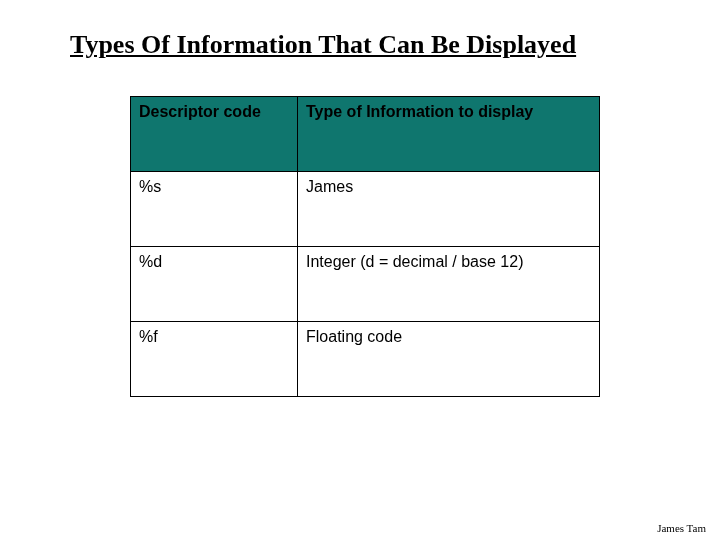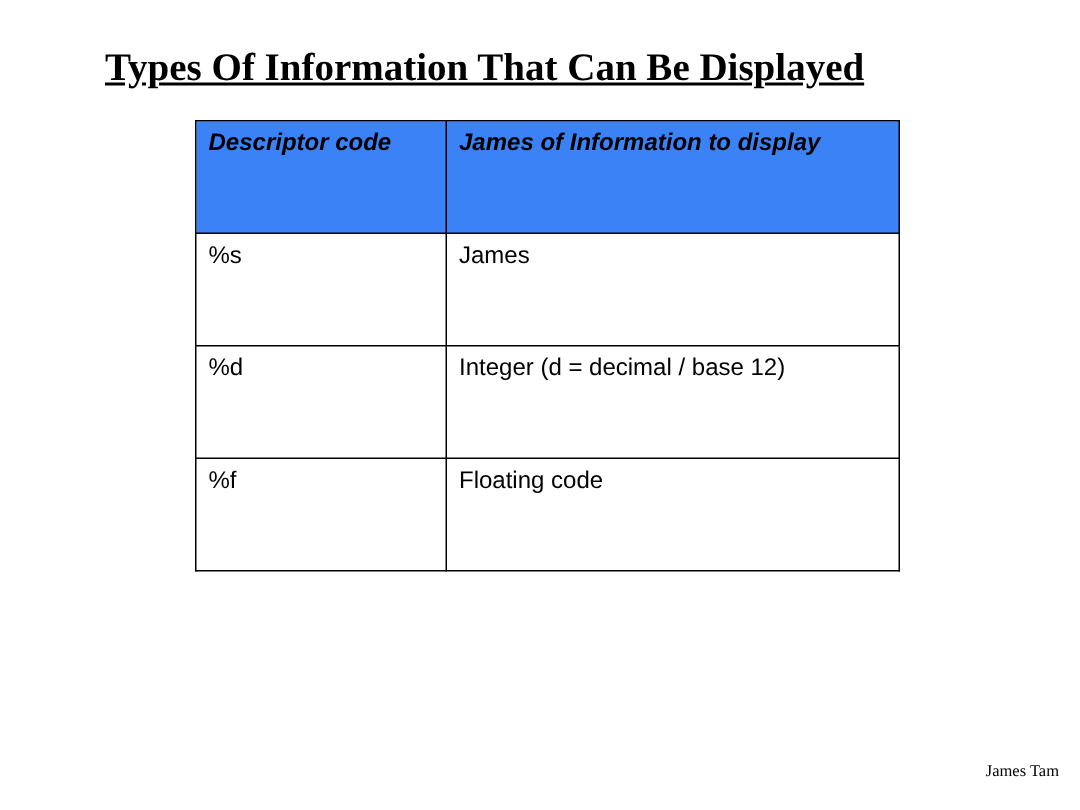--- a/index.html
+++ b/index.html
@@ -12,61 +12,60 @@
     position: relative;
   }
   .slide {
     padding: 30px 70px 0 70px;
   }
   .title {
     font-family: "Times New Roman", Times, serif;
     font-size: 26px;
     font-weight: bold;
     text-decoration: underline;
-    margin: 0 0 20px 0;
+    margin: 0 0 36px 0;
   }
   table {
     border-collapse: collapse;
     margin-left: 60px;
     width: 470px;
   }
   th, td {
     border: 1.5px solid #000;
     text-align: left;
     vertical-align: top;
     padding: 6px 8px 50px 8px;
     font-size: 16px;
   }
   th {
-    background: #3b82f6;
+    background: #0f766e;
     font-weight: bold;
-    font-style: italic;
   }
   th.col-code, td.col-code {
     width: 150px;
   }
   .footer {
     position: absolute;
     right: 14px;
-    bottom: 20px;
+    bottom: 6px;
     font-family: "Times New Roman", Times, serif;
     font-size: 11px;
   }
 </style>
 </head>
 <body>
 
 <div class="slide">
   <h1 class="title">Types Of Information That Can Be Displayed</h1>
 
   <table>
     <thead>
       <tr>
         <th class="col-code">Descriptor code</th>
-        <th>James of Information to display</th>
+        <th>Type of Information to display</th>
       </tr>
     </thead>
     <tbody>
       <tr>
         <td class="col-code">%s</td>
         <td>James</td>
       </tr>
       <tr>
         <td class="col-code">%d</td>
         <td>Integer (d = decimal / base 12)</td>

